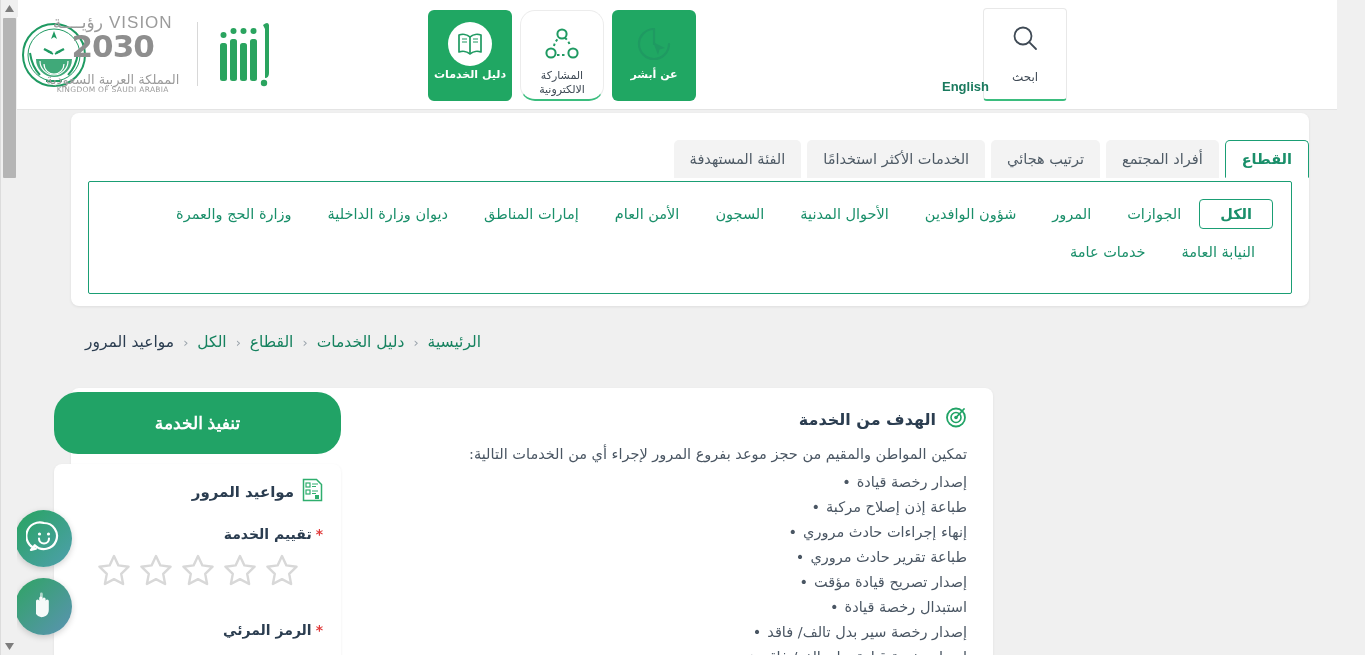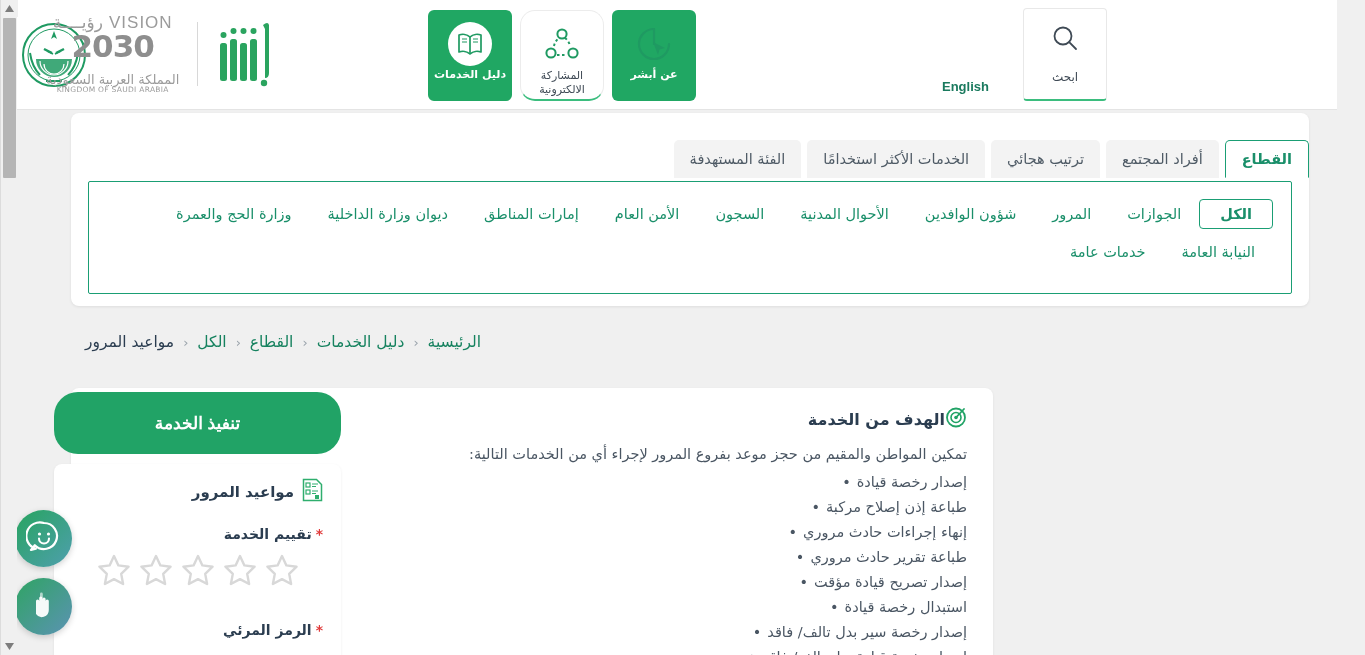--- a/index.html
+++ b/index.html
@@ -26,21 +26,21 @@
   .hdr-logo {
     position: absolute; top: 22px; right: 1248px;
     width: 70px; height: 66px;
   }
   .moi-seal {
     width: 70px; height: 66px;
     display: flex; align-items: center; justify-content: center;
   }
 
   .search-box {
-    position: absolute; top: 8px; left: 1023px;
+    position: absolute; top: 8px; left: 983px;
     width: 84px; height: 93px;
     background: #fff;
     border: 1px solid #e8e8e8;
     border-bottom: 2px solid #3bbd7e;
     border-radius: 4px;
     display: flex; flex-direction: column;
     align-items: center; justify-content: center;
     gap: 14px;
     cursor: pointer;
   }
@@ -167,21 +167,21 @@
     position: absolute; top: 388px; right: 372px;
     width: 922px; height: 290px;
     background: #fff;
     border-radius: 8px;
     box-shadow: 0 1px 3px rgba(0,0,0,.07);
     padding: 18px 26px;
     overflow: hidden;
   }
   .goal-head {
     display: flex; align-items: center; justify-content: flex-start;
-    flex-direction: row; 
+    flex-direction: row; gap: 9px;
     margin-bottom: 14px;
   }
   .goal-head .ttl { font-size: 16px; font-weight: bold; color: #2b3d50; }
   .goal-intro { font-size: 14.5px; color: #4a5663; margin-bottom: 8px; text-align: right; }
   .goal-list { list-style: none; }
   .goal-list li {
     font-size: 14.5px; color: #4a5663;
     line-height: 25px; text-align: right;
   }
   .goal-list li::after { content: "•"; margin-right: 6px; }

